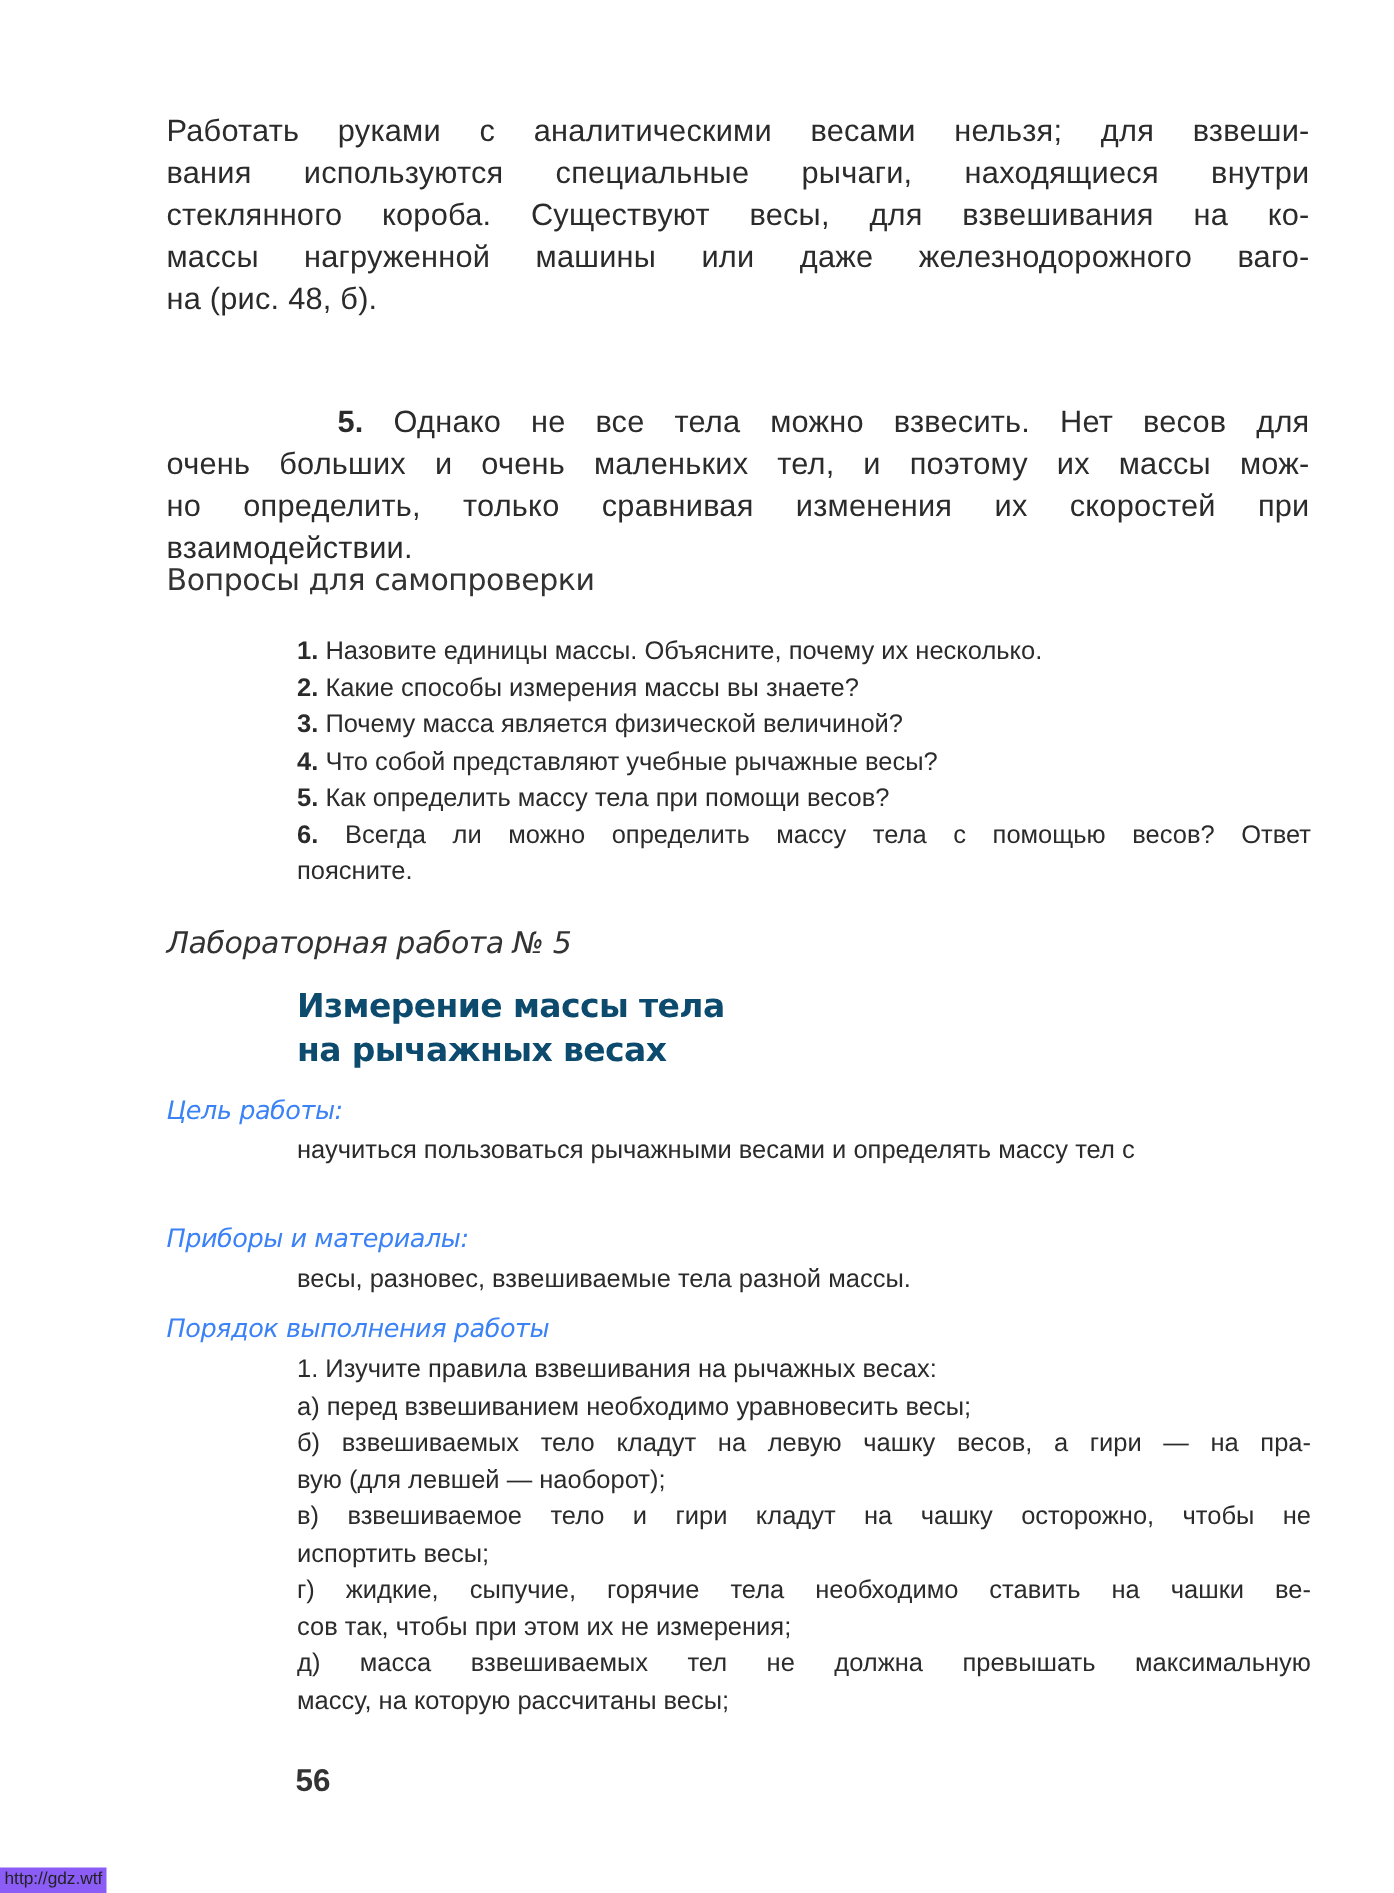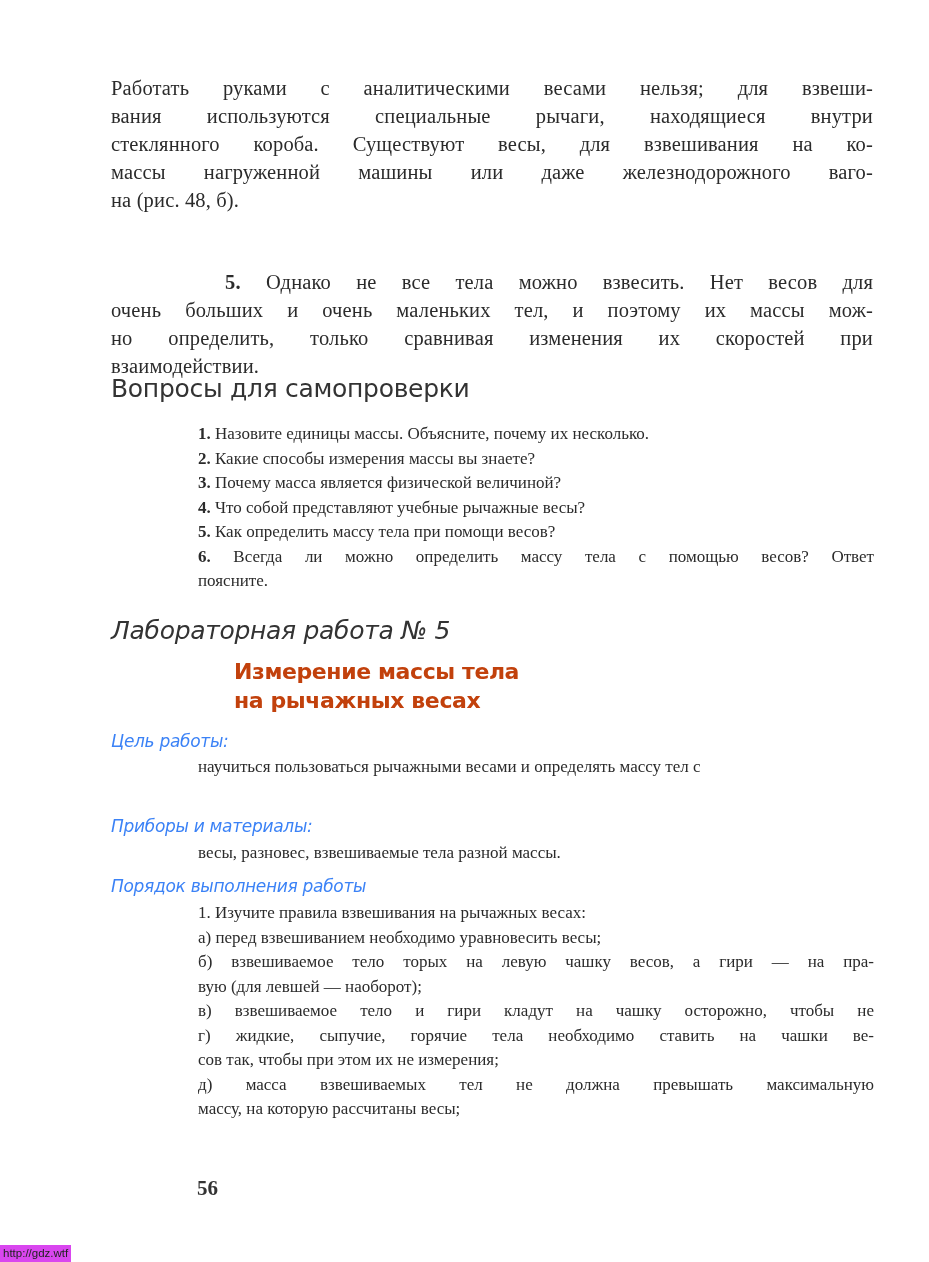--- a/index.html
+++ b/index.html
@@ -2,69 +2,68 @@
 <html><head>
 <meta charset="utf-8">
 <style>
   html, body { margin:0; padding:0; }
   body {
     width:929px; height:1262px; position:relative; overflow:hidden;
     background:#ffffff; color:#2a2a2a;
     font-family:"DejaVu Serif", serif;
   }
   .page { position:absolute; left:0; top:0; width:929px; height:1262px; }
-  .serif { font-family:Liberation Serif, serif; }
+  .serif { font-family:Liberation Sans, sans-serif; }
   .sans { font-family:"DejaVu Sans", "Liberation Sans", sans-serif; }
 
   .para {
     position:absolute; left:111px; width:762px;
     font-size:20.5px; line-height:28px; text-align:justify;
     letter-spacing:0.15px; color:#2b2b2b;
   }
   .para .line { display:block; text-align:justify; text-align-last:justify; white-space:nowrap; }
   .para .line.last { text-align-last:left; }
   .para b { font-weight:bold; }
 
   .h-section {
-    position:absolute; left:111px; font-size:25px; color:#333;
+    position:absolute; left:111px; font-size:20px; color:#333;
     font-weight:normal; letter-spacing:-0.3px;
   }
   .h-italic { font-style:italic; }
 
   .qlist {
     position:absolute; left:198px; width:676px;
     font-size:17px; line-height:24.5px; color:#2b2b2b;
   }
   .qlist .item { display:block; white-space:nowrap; }
   .qlist .item b { font-weight:bold; }
   .qlist .just { text-align:justify; text-align-last:justify; }
 
   .lab-title {
     position:absolute; left:198px; top:657px;
-    font-size:22px; line-height:29px; font-weight:bold; color:#c2410c;
+    font-size:22px; line-height:29px; font-weight:bold; color:#0c4a6e;
     letter-spacing:-0.4px;
-    margin-left:36px;
   }
   .lab-label {
     position:absolute; left:111px; font-size:17px; font-style:italic; color:#3b82f6;
     letter-spacing:-0.3px;
   }
   .body-block {
     position:absolute; left:198px; width:676px;
     font-size:17px; line-height:24.5px; color:#2b2b2b;
   }
   .body-block .line { display:block; white-space:nowrap; }
   .body-block .just { text-align:justify; text-align-last:justify; }
 
   .page-number {
     position:absolute; left:197px; top:1176px; font-size:21px; font-weight:bold; color:#333;
   }
   .watermark {
     position:absolute; left:0; top:1245px; height:17px; padding:0 3px;
-    background:#d946ef; color:#222; font-size:11.5px; line-height:17px;
+    background:#8b5cf6; color:#222; font-size:11.5px; line-height:17px;
     font-family:"Liberation Sans", sans-serif;
   }
 </style>
 </head>
 <body>
 
 <div class="page">
 
   <div class="para serif" style="top:74px;">
     <span class="line">Работать руками с аналитическими весами нельзя; для взвеши-</span>
@@ -107,23 +106,24 @@
 
   <div class="lab-label sans" style="top:816px;">Приборы и материалы:</div>
   <div class="body-block serif" style="top:841px;">
     <span class="line">весы, разновес, взвешиваемые тела разной массы.</span>
   </div>
 
   <div class="lab-label sans" style="top:876px;">Порядок выполнения работы</div>
   <div class="body-block serif" style="top:901px;">
     <span class="line">1. Изучите правила взвешивания на рычажных весах:</span>
     <span class="line">а) перед взвешиванием необходимо уравновесить весы;</span>
-    <span class="line just">б) взвешиваемое тело торых на левую чашку весов, а гири — на пра-</span>
+    <span class="line just">б) взвешиваемых тело кладут на левую чашку весов, а гири — на пра-</span>
     <span class="line">вую (для левшей — наоборот);</span>
     <span class="line just">в) взвешиваемое тело и гири кладут на чашку осторожно, чтобы не</span>
+    <span class="line">испортить весы;</span>
     <span class="line just">г) жидкие, сыпучие, горячие тела необходимо ставить на чашки ве-</span>
     <span class="line">сов так, чтобы при этом их не измерения;</span>
     <span class="line just">д) масса взвешиваемых тел не должна превышать максимальную</span>
     <span class="line">массу, на которую рассчитаны весы;</span>
   </div>
 
   <div class="page-number serif">56</div>
 
   <div class="watermark">http://gdz.wtf</div>
 </div>

